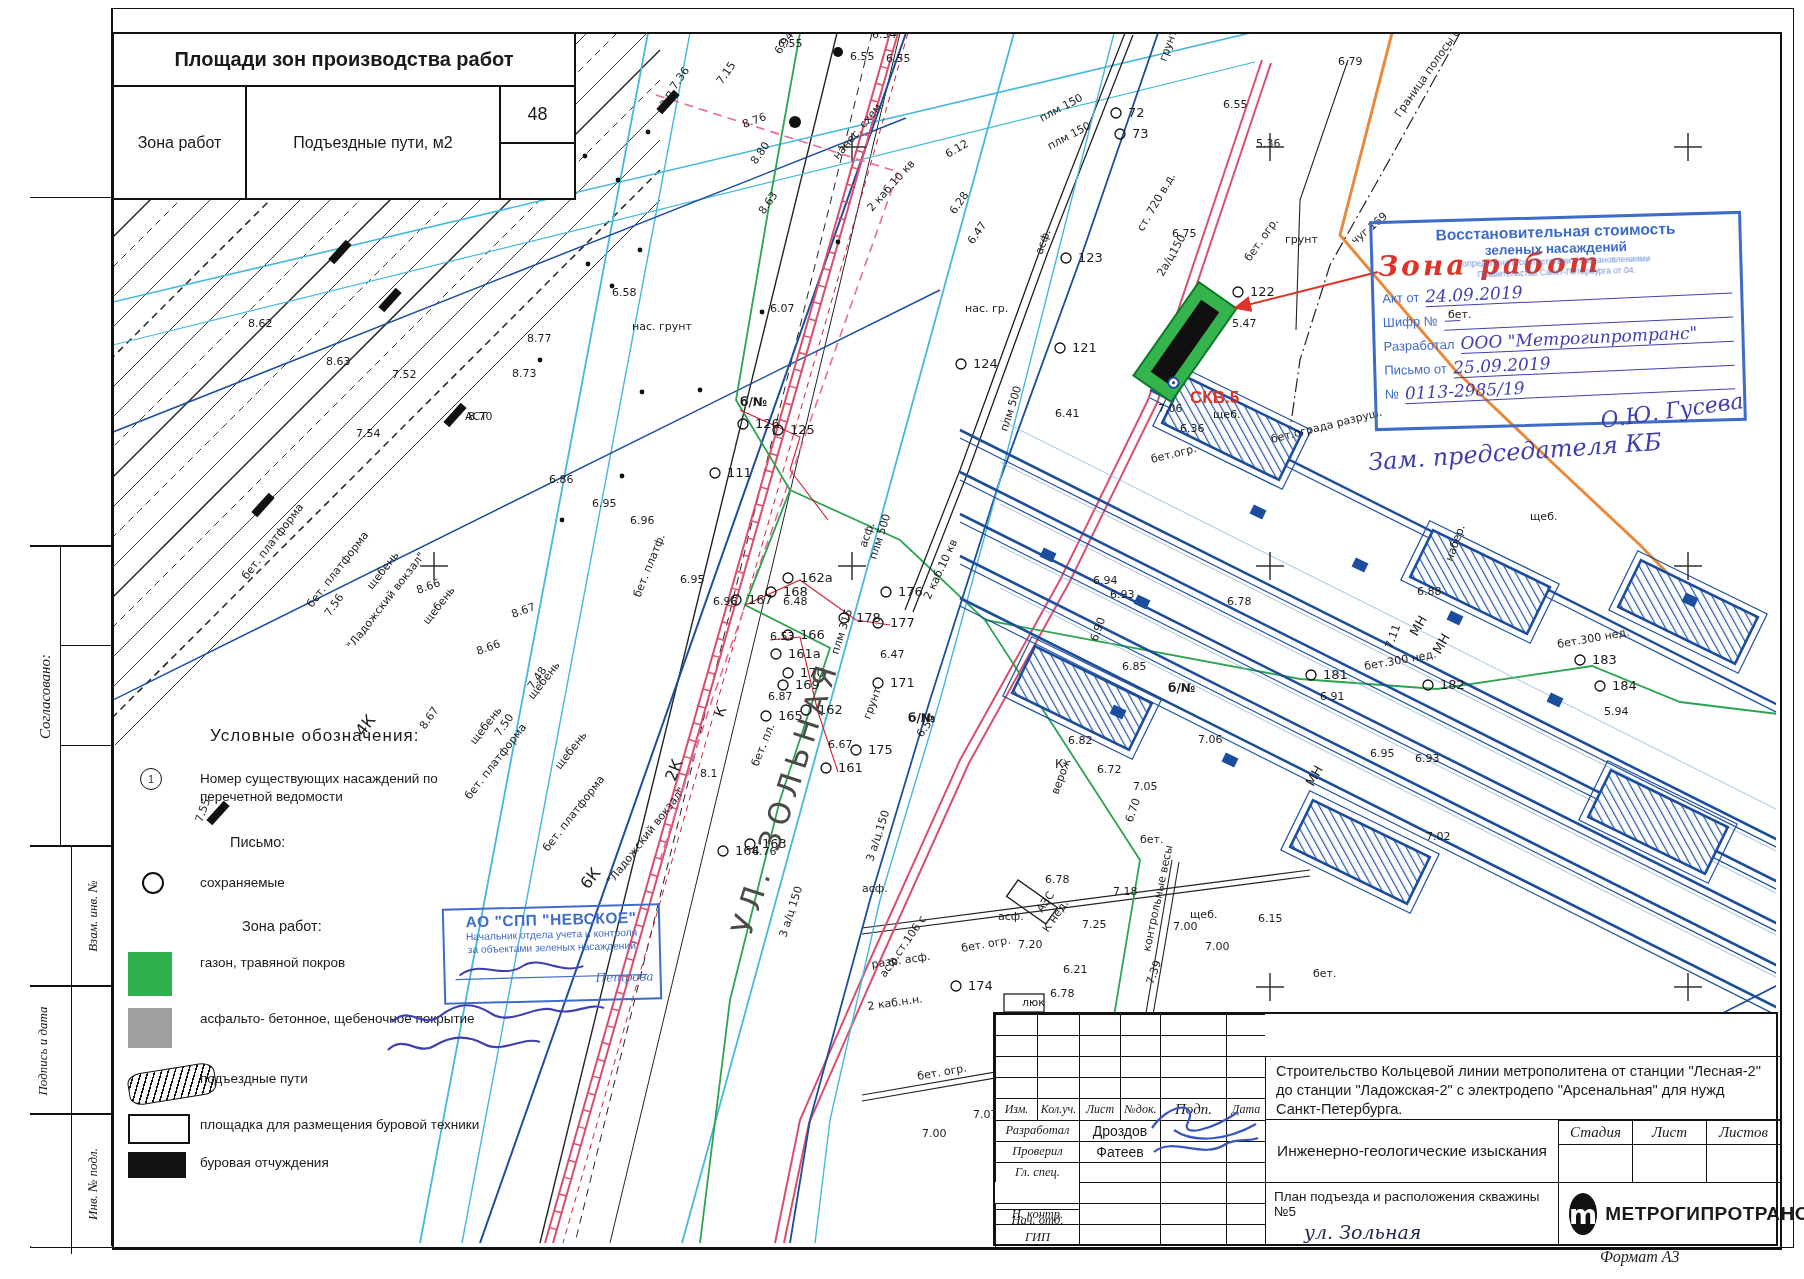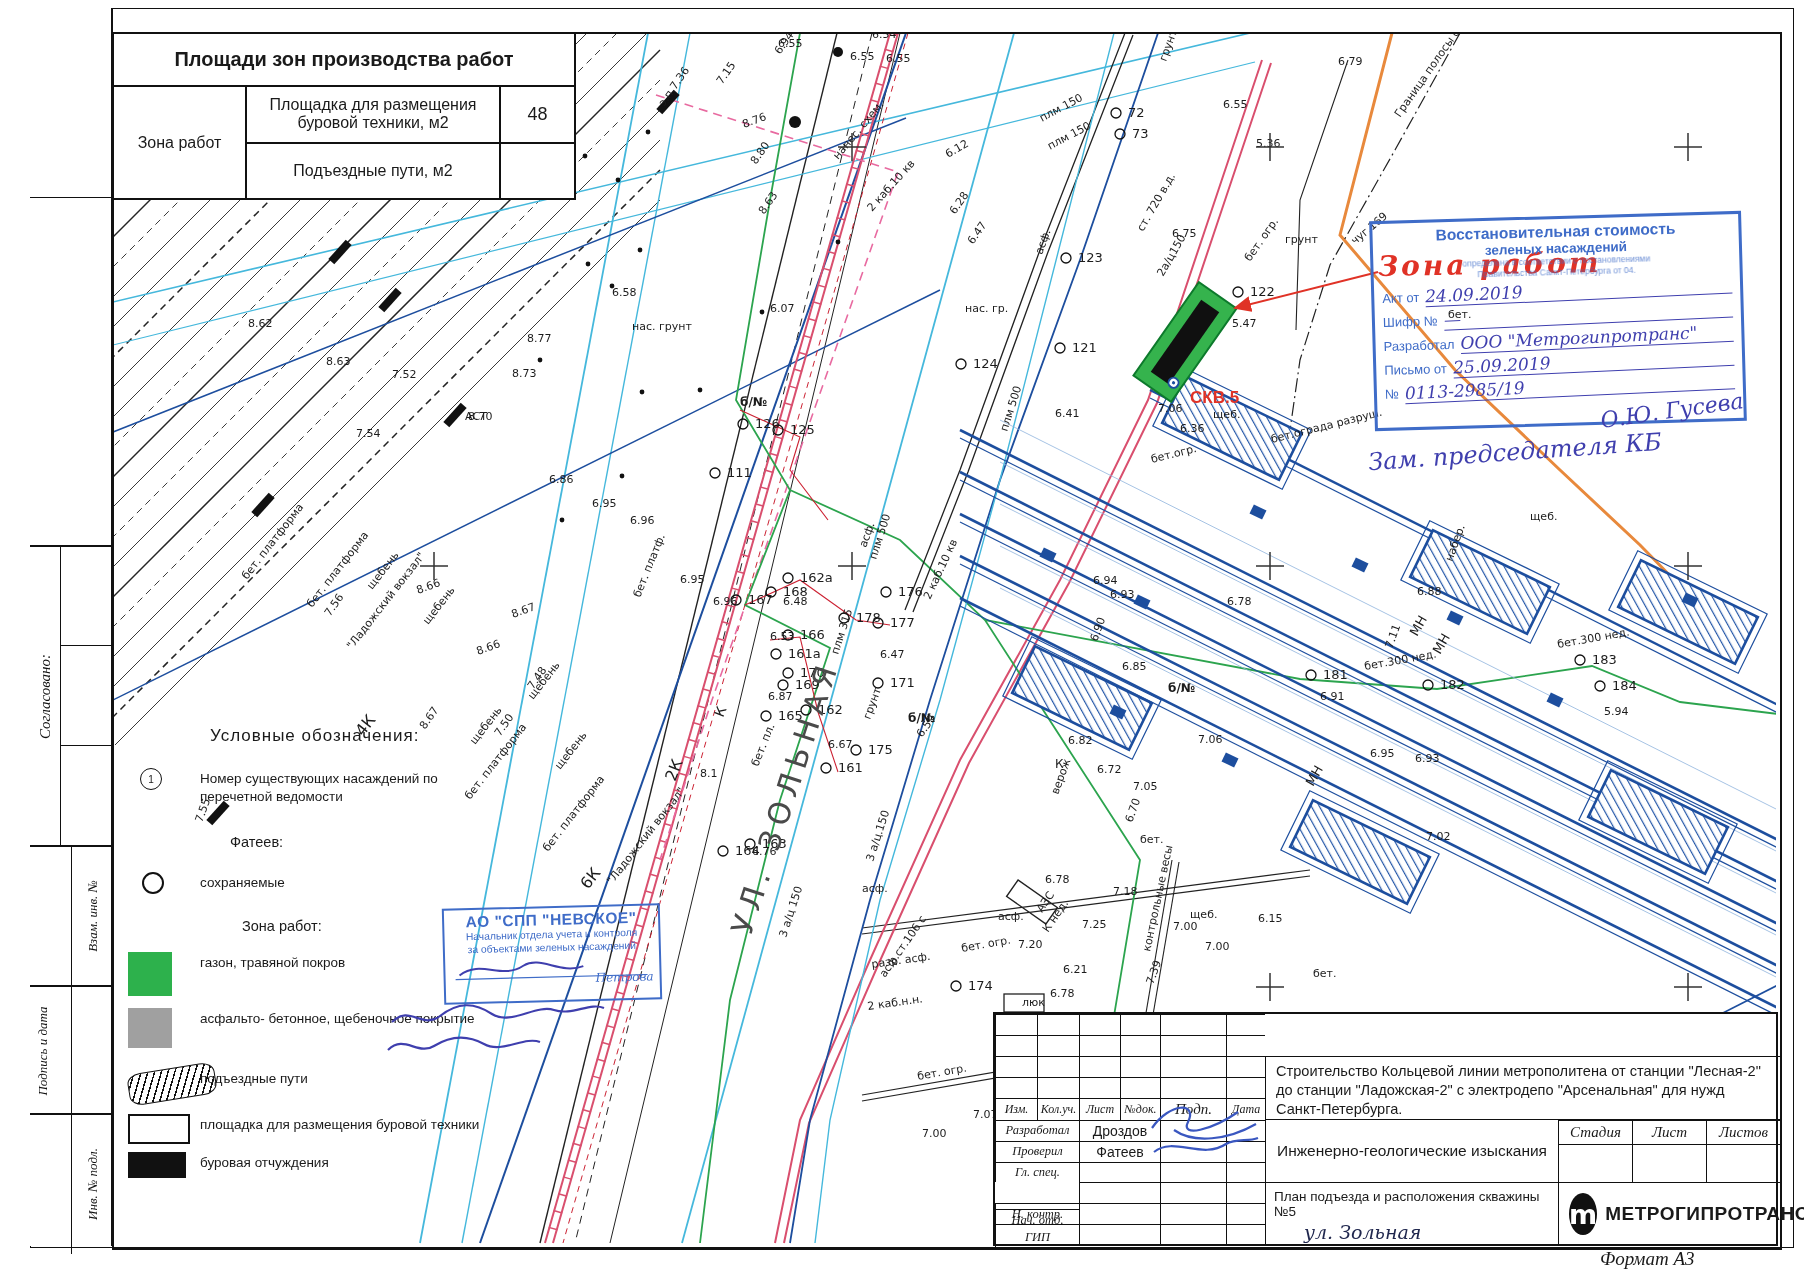--- a/index.html
+++ b/index.html
@@ -75,21 +75,21 @@
               border-left:1.6px solid #111;display:flex;align-items:center;justify-content:center;
               font-size:15.5px;text-align:left;}
   .tb-sheettitle{position:absolute;left:270px;top:168px;width:293px;height:63px;box-sizing:border-box;
               border-left:1.6px solid #111;border-top:1.6px solid #111;padding:6px 8px;font-size:13.5px;}
   .tb-hand{font-size:19px;margin-left:30px;margin-top:2px;color:#20274e;}
   .tb-org{position:absolute;left:563px;top:168px;width:222px;height:63px;box-sizing:border-box;
           border-left:1.6px solid #111;border-top:1.6px solid #111;display:flex;align-items:center;gap:8px;padding-left:10px;}
   .tb-logo{width:42px;height:42px;border-radius:50%;background:#111;color:#fff;display:flex;align-items:center;
            justify-content:center;font-weight:bold;font-size:27px;font-family:"DejaVu Sans",sans-serif;}
   .tb-orgname{font-weight:bold;font-size:19px;letter-spacing:.5px;}
-  .format{position:absolute;left:1600px;top:1248px;font-family:"Liberation Serif",serif;font-style:italic;font-size:19px;}
+  .format{position:absolute;left:1600px;top:1248px;font-family:"Liberation Serif",serif;font-style:italic;font-size:16px;}
 </style>
 </head>
 <body>
 
 <div class="sheet">
 
   <svg id="map-svg" width="1804" height="1279" style="position:absolute;left:0;top:0;">
     <defs>
       <clipPath id="mapclip">
           <rect x="114" y="34" width="1662" height="1210"></rect>
@@ -522,39 +522,38 @@
     <div class="sb-label" style="left:8px;top:900px;width:110px;text-align:center;">Взам. инв. №</div>
     <div class="sb-label" style="left:-42px;top:1035px;width:110px;text-align:center;">Подпись и дата</div>
     <div class="sb-label" style="left:8px;top:1168px;width:110px;text-align:center;">Инв. № подл.</div>
   </div>
 
   <div class="areas">
     <div class="t-title">Площади зон производства работ</div>
     <div class="t-body">
       <div class="t-zone">Зона работ</div>
       <div class="t-mid">
-        <div class="cell rb">Площадка для размещения буровой техники, м2</div>
         <div class="cell">Подъездные пути,  м2</div>
       </div>
       <div class="t-vals">
         <div class="cell rb" style="font-size:18px;">48</div>
         <div class="cell"></div>
       </div>
     </div>
   </div>
 
   <div class="legend">
     <div class="lg-title">Условные обозначения:</div>
     <div id="legend-items">
         <div class="lg-item" style="top: 42px;">
           <div class="sw sw-cnum">1</div>
           <div class="lg-label">Номер существующих насаждений по перечетной ведомости</div>
         </div>
         <div class="lg-item" style="top: 108px;">
-          <div class="lg-head" style="left: 112px;">Фатеев:</div>
+          <div class="lg-head" style="left: 112px;">Письмо:</div>
         </div>
         <div class="lg-item" style="top: 146px;">
           <div class="sw sw-circ"></div>
           <div class="lg-label">сохраняемые</div>
         </div>
         <div class="lg-item" style="top: 192px;">
           <div class="lg-head" style="left: 124px;">Зона работ:</div>
         </div>
         <div class="lg-item" style="top: 226px;">
           <div class="sw sw-green" style="background: rgb(45, 177, 76);"></div>

